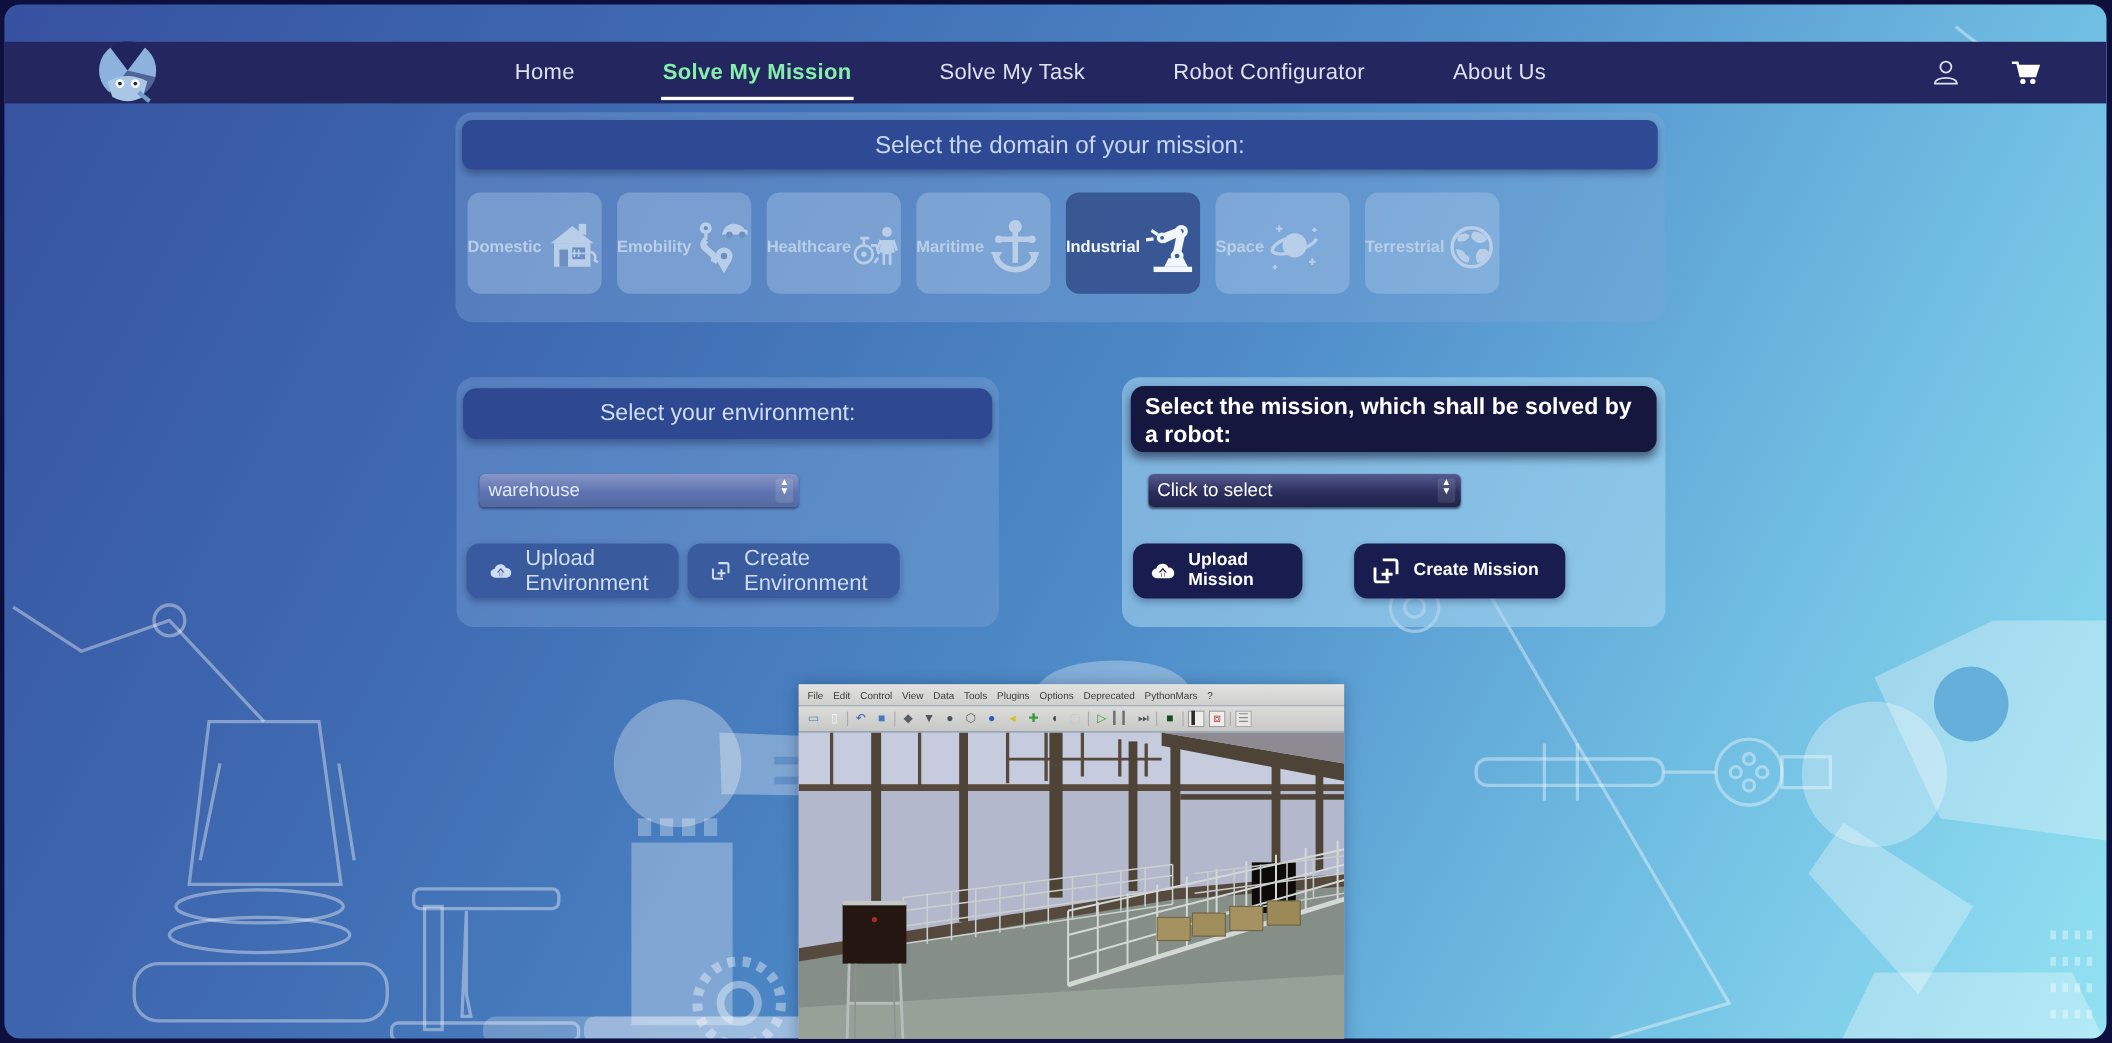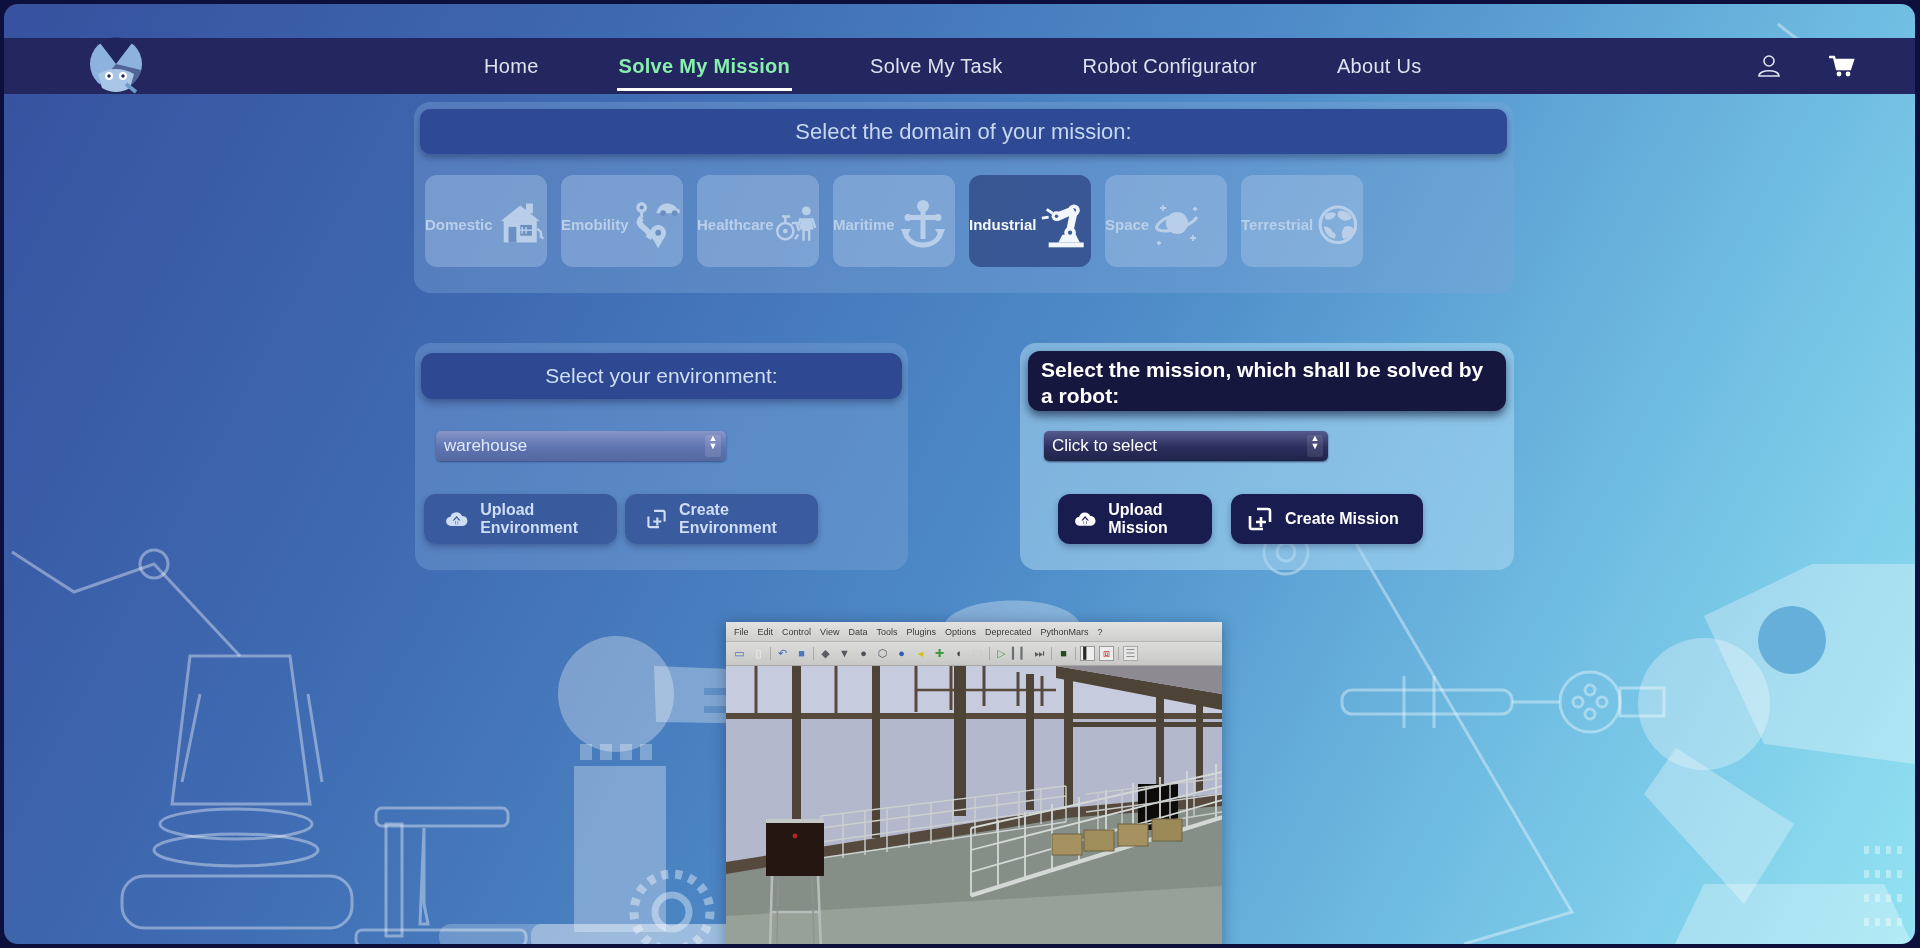--- a/index.html
+++ b/index.html
@@ -6,21 +6,21 @@
   html,body { margin:0; padding:0; width:1920px; height:948px; overflow:hidden;
               font-family:"Liberation Sans", sans-serif; background:#0d0f3c; }
   #page { position:absolute; left:4px; top:4px; width:1911px; height:940px;
           border-radius:14px; overflow:hidden;
           background:linear-gradient(118deg,#36519f 0%,#3f6bb2 28%,#4f8dc9 55%,#6fbce2 78%,#92e2f2 100%); }
   
   #decor { position:absolute; inset:0; pointer-events:none; }
   
   #navbar { position:absolute; left:0; top:34px; width:100%; height:56px; background:#23265f; }
   #logo { position:absolute; left:82px; top:-4px; width:60px; height:62px; cursor:pointer; }
-  #nav-links { position:absolute; left:462px; top:0; height:56px; display:flex; align-items:center; gap:76px;margin-left:16px; }
+  #nav-links { position:absolute; left:462px; top:0; height:56px; display:flex; align-items:center; gap:76px; }
   .nav-link { color:#dde2ee; font-size:20px; letter-spacing:.3px; cursor:pointer; padding:14px 2px 10px 2px; border-bottom:3px solid transparent; }
   .nav-link.active { color:#86efac; font-weight:bold; border-bottom-color:#ffffff; }
   #nav-icons { position:absolute; right:60px; top:0; height:56px; display:flex; align-items:center; gap:44px; }
   .nav-icon { width:28px; height:28px; cursor:pointer; }
   
   .glass { background:rgba(125,165,215,.38); border-radius:16px; }
   #domain-panel { position:absolute; left:410px; top:98px; width:1100px; height:191px; }
   #domain-header { position:absolute; left:6px; top:7px; width:1087px; height:45px; background:#2e4a95;
                    border-radius:10px; display:flex; align-items:center; justify-content:center;
                    color:#c6d7ef; font-size:22px; box-shadow:0 4px 7px rgba(15,20,60,.35); }
@@ -39,32 +39,32 @@
   .select { position:absolute; height:30px; border-radius:5px; display:flex; align-items:center;
             padding:0 8px; font-size:17px; cursor:pointer; }
   #env-select { left:21px; top:88px; width:290px; background:linear-gradient(#8895c7,#5e73b1 55%,#55699f);
                 color:#e2eaf7; box-shadow:0 1px 2px rgba(20,25,70,.5); }
   .spinner { position:absolute; right:5px; top:4px; bottom:4px; width:16px; border-radius:3px;
              display:flex; flex-direction:column; align-items:center; justify-content:center; line-height:0; }
   #env-select .spinner { background:rgba(255,255,255,.12); }
   .spinner span { color:#fff; font-size:9px; height:8px; }
   .btn { position:absolute; top:151px; height:50px; border-radius:12px; display:flex; align-items:center;
          gap:12px; padding:0 16px; cursor:pointer; box-shadow:0 3px 6px rgba(15,20,60,.30); }
-  .env-btn { background:rgba(53,84,153,.88); color:#cfdef4; font-size:16px; font-weight:700; line-height:1.12;padding-left:21px; }
+  .env-btn { background:rgba(53,84,153,.88); color:#cfdef4; font-size:20px; font-weight:400; line-height:1.12;padding-left:21px; }
   #env-upload { left:9px; width:193px; }
   #env-create { left:210px; width:193px; }
   #mission-panel { position:absolute; left:1016px; top:339px; width:494px; height:227px; background:rgba(170,215,240,.55); border-radius:16px; }
   #mission-header { position:absolute; left:8px; top:8px; width:478px; height:60px; background:#15173f;
                     border-radius:12px; color:#ffffff; font-size:21px; font-weight:600; line-height:1.22;
                     padding:6px 13px; box-shadow:0 5px 9px rgba(8,10,35,.55); }
   #mission-select { left:24px; top:88px; width:284px; background:linear-gradient(#565b8e,#2b2e5d 55%,#202349);
                     color:#ffffff; box-shadow:0 1px 2px rgba(10,12,40,.6); }
   #mission-select .spinner { background:rgba(255,255,255,.10); }
   .mission-btn { background:#191c4e; color:#ffffff; font-size:16px; font-weight:bold; }
-  #mission-upload { left:10px; width:154px;margin-left:28px; }
+  #mission-upload { left:10px; width:154px; }
   #mission-create { left:211px; width:192px; }
   
   #sim { position:absolute; left:722px; top:618px; width:496px; height:330px; box-shadow:0 2px 14px rgba(10,15,50,.35); }
   #sim-menubar { height:20px; background:linear-gradient(#e2e2e0,#cfcfcd); display:flex; align-items:center;
                  gap:9px; padding:0 8px; border-bottom:1px solid #b4b4b2; }
   .sim-menu-item { font-size:9px; color:#3a3a38; cursor:pointer; white-space:nowrap; }
   #sim-toolbar { height:24px; background:linear-gradient(#dcdcda,#c8c8c6); display:flex; align-items:center;
                  gap:4px; padding:0 6px; border-bottom:1px solid #a8a8a6; }
   .tb { width:15px; height:15px; display:flex; align-items:center; justify-content:center;
         font-size:11px; line-height:1; cursor:pointer; }

